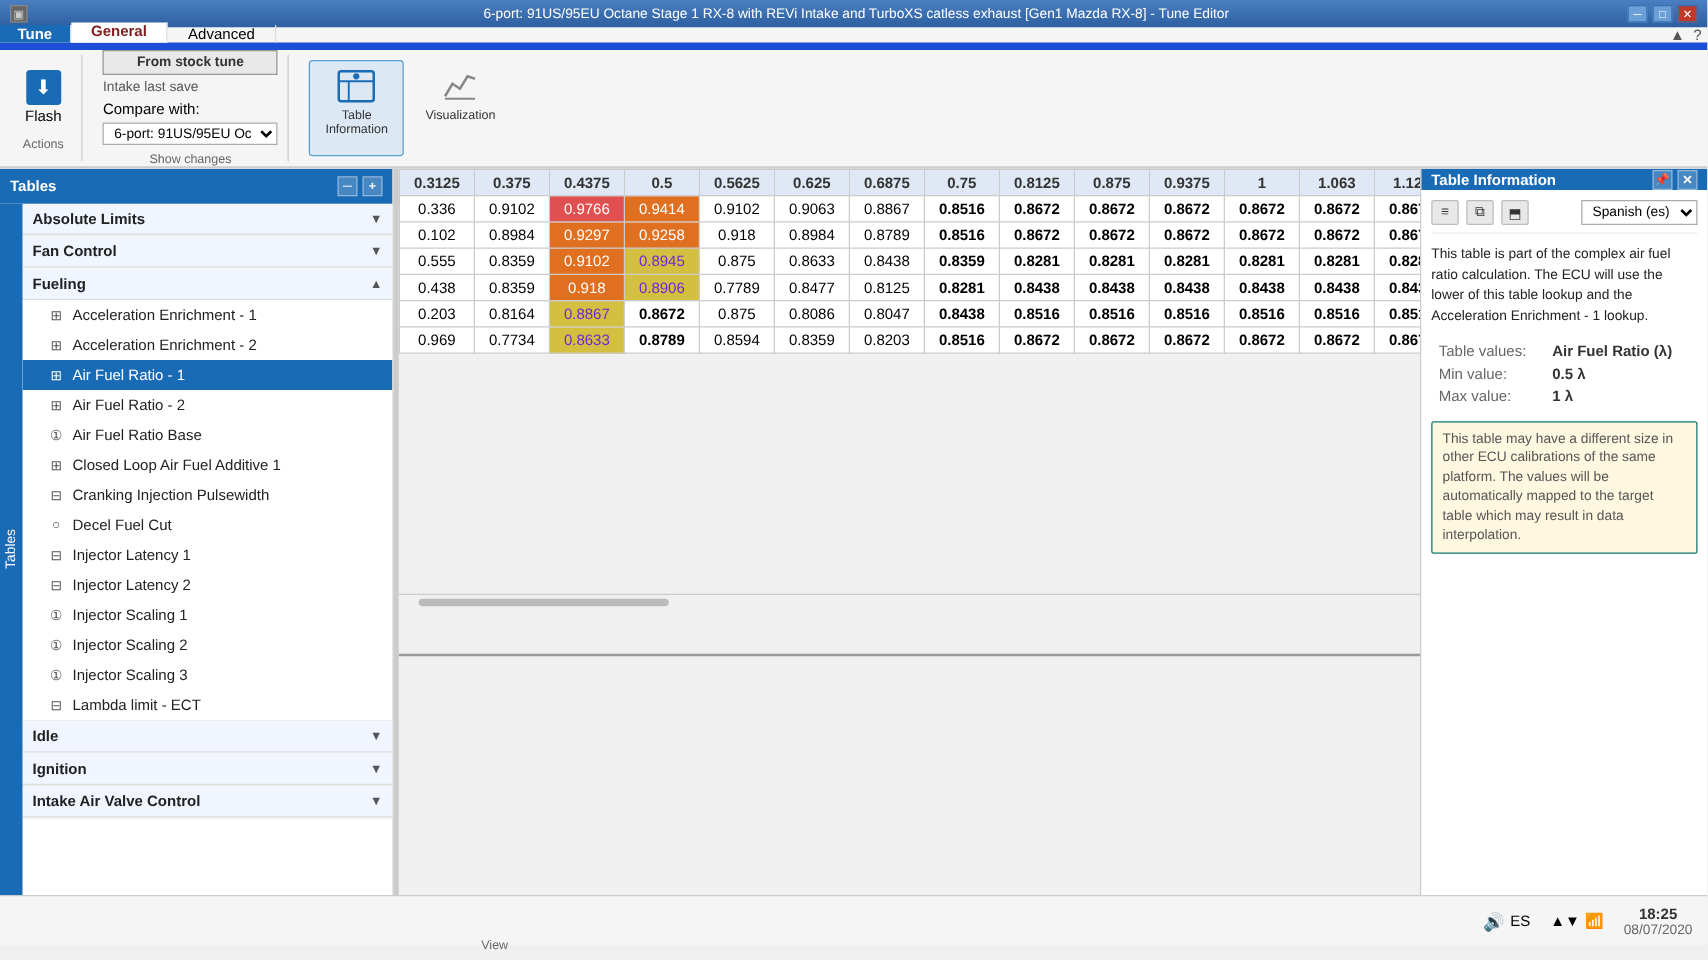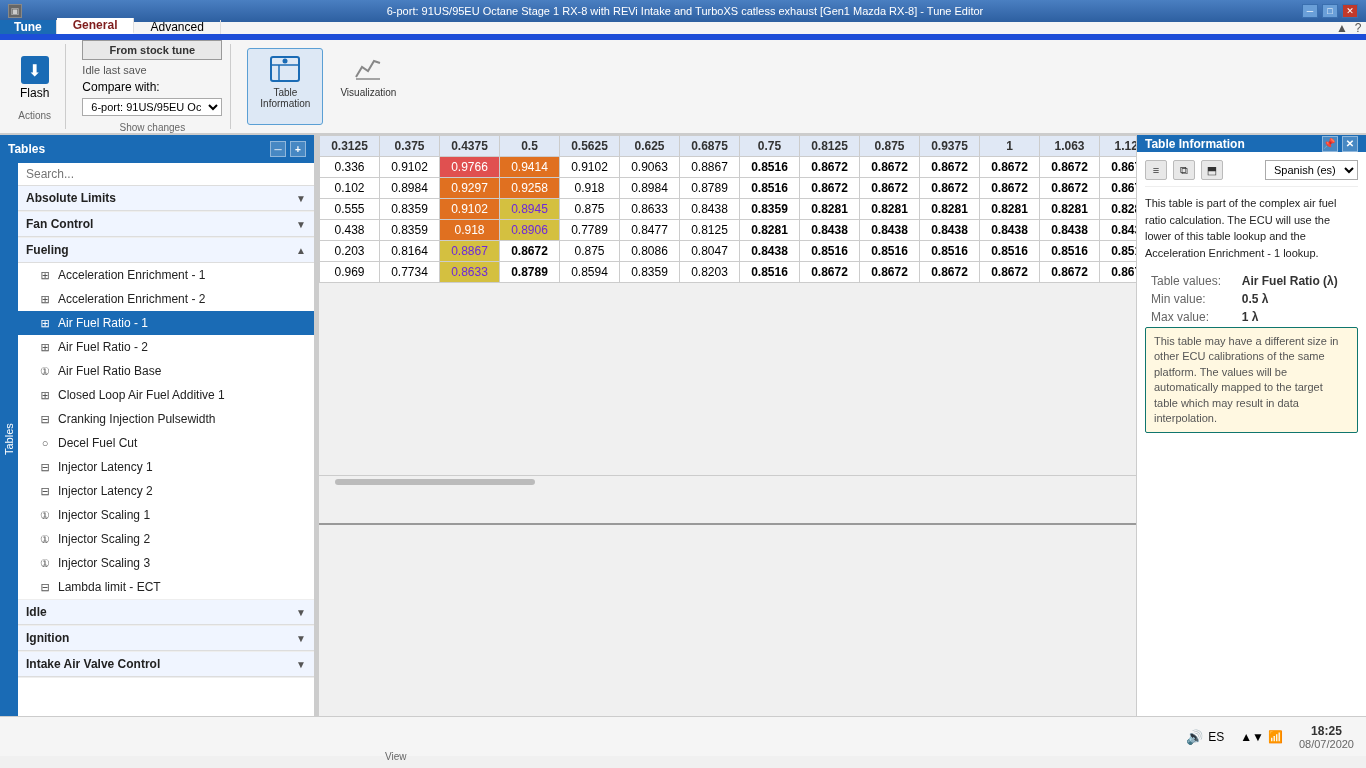--- a/index.html
+++ b/index.html
@@ -331,20 +331,21 @@
       margin-left: auto;
     }
     .rp-text {
       font-size: 11px;
       line-height: 1.5;
       color: #222;
       margin-bottom: 10px;
     }
     .rp-values {
       font-size: 11px;
+      margin-bottom: 10px;
     }
     .rp-values table { width: 100%; }
     .rp-values td { padding: 1px 4px; vertical-align: top; }
     .rp-values td:first-child { color: #666; white-space: nowrap; }
     .rp-values td:last-child { font-weight: bold; color: #333; }
     .rp-warning {
       background: #fff8e1;
       border: 1px solid #0f766e;
       padding: 6px 8px;
       font-size: 11px;
@@ -405,21 +406,21 @@
   <div class="toolbar-section">
     <button class="flash-btn">
       <div class="flash-icon">⬇</div>
       <span>Flash</span>
     </button>
     <span class="section-label">Actions</span>
   </div>
 
   <div class="toolbar-section">
     <button class="stock-btn">From stock tune</button>
-    <div style="font-size:11px;color:#555;">Idle last save</div>
+    <div style="font-size:11px;color:#555;">Intake last save</div>
     <div class="compare-row">
       <span>Compare with:</span>
       <select class="compare-select">
         <option>6-port: 91US/95EU Octa...</option>
       </select>
     </div>
     <span class="section-label">Show changes</span>
   </div>
 
   <div class="toolbar-section" style="border-right:none;flex-direction:row;gap:4px;">
@@ -454,21 +455,20 @@
     <div id="sidebar-header">
       <span>Tables</span>
       <div class="header-controls">
         <div class="hc-btn">─</div>
         <div class="hc-btn">+</div>
       </div>
     </div>
     <div id="sidebar-inner">
       <div id="tables-tab">Tables</div>
       <div id="sidebar-content">
-        <input type="text" id="search-box" placeholder="Search..." style="">
 
         
         <div class="tree-group">
           <div class="tree-group-header">
             <span>Absolute Limits</span>
             <span class="chevron">▼</span>
           </div>
         </div>
 
         <div class="tree-group">

